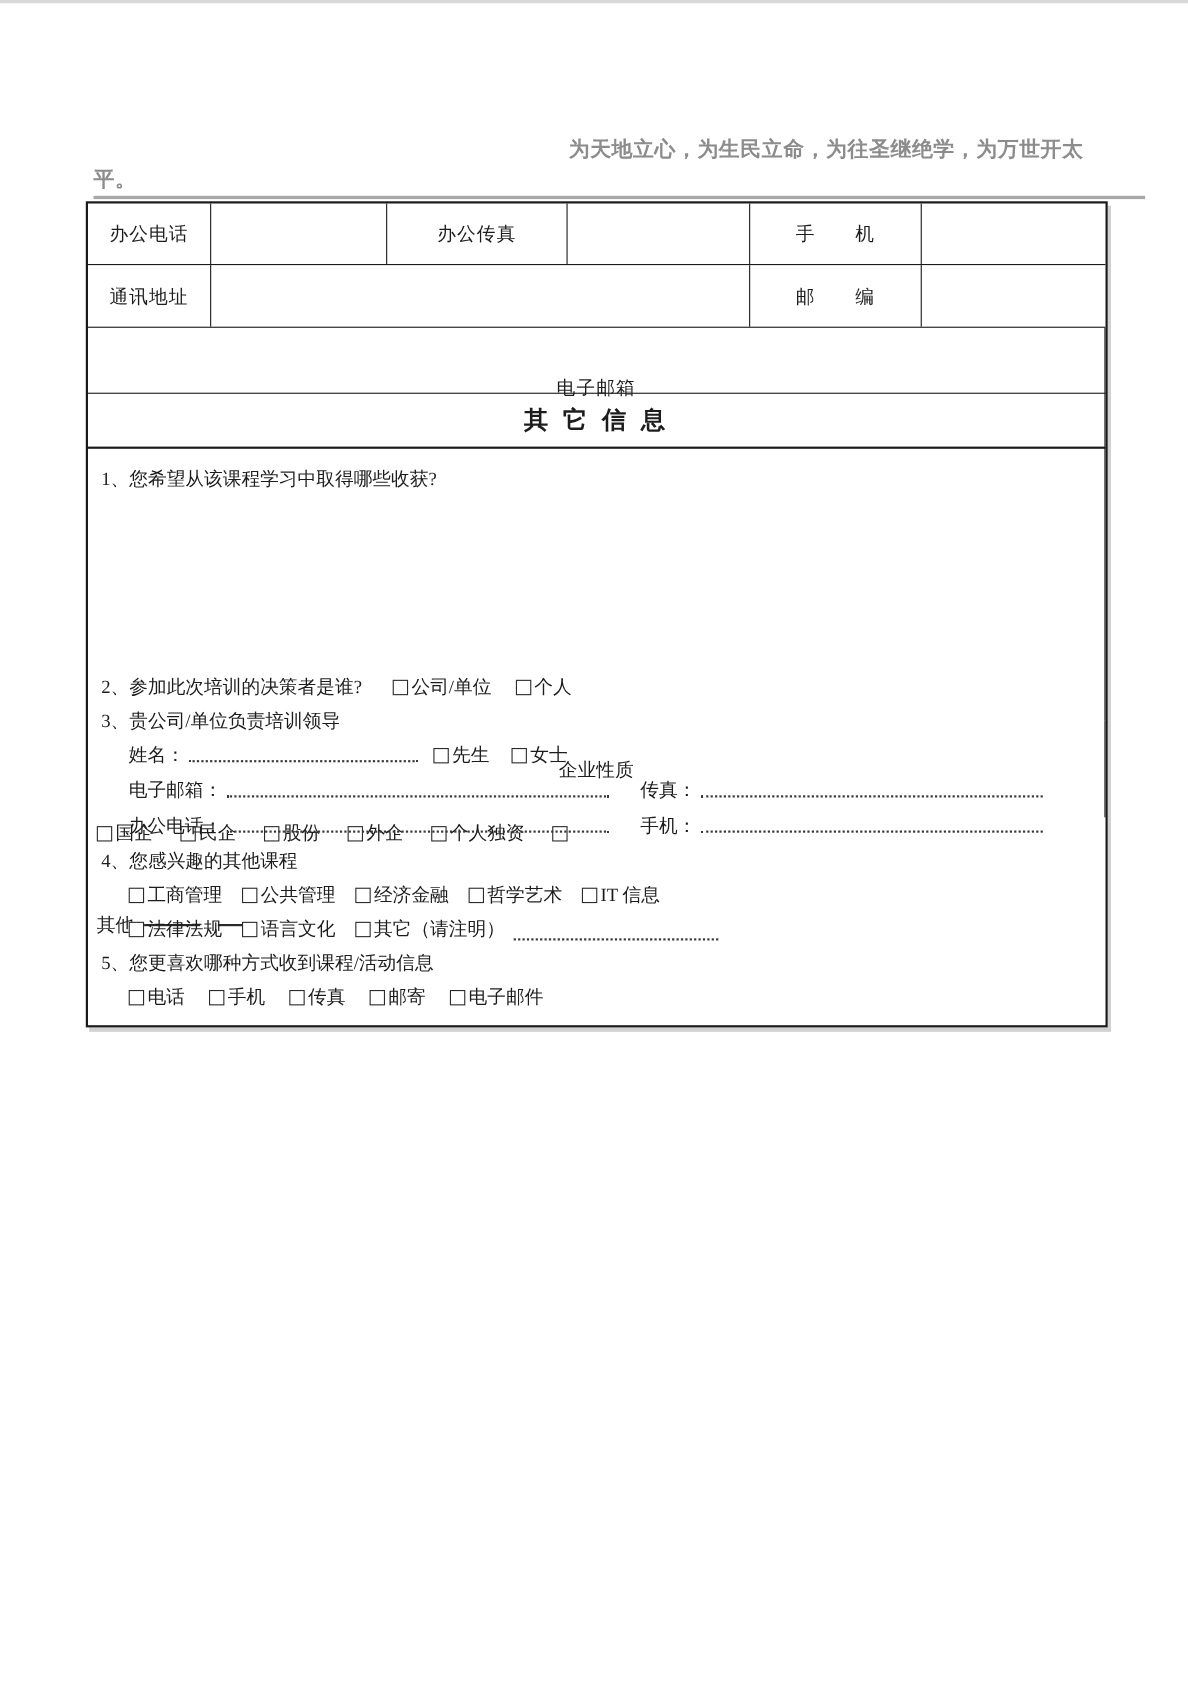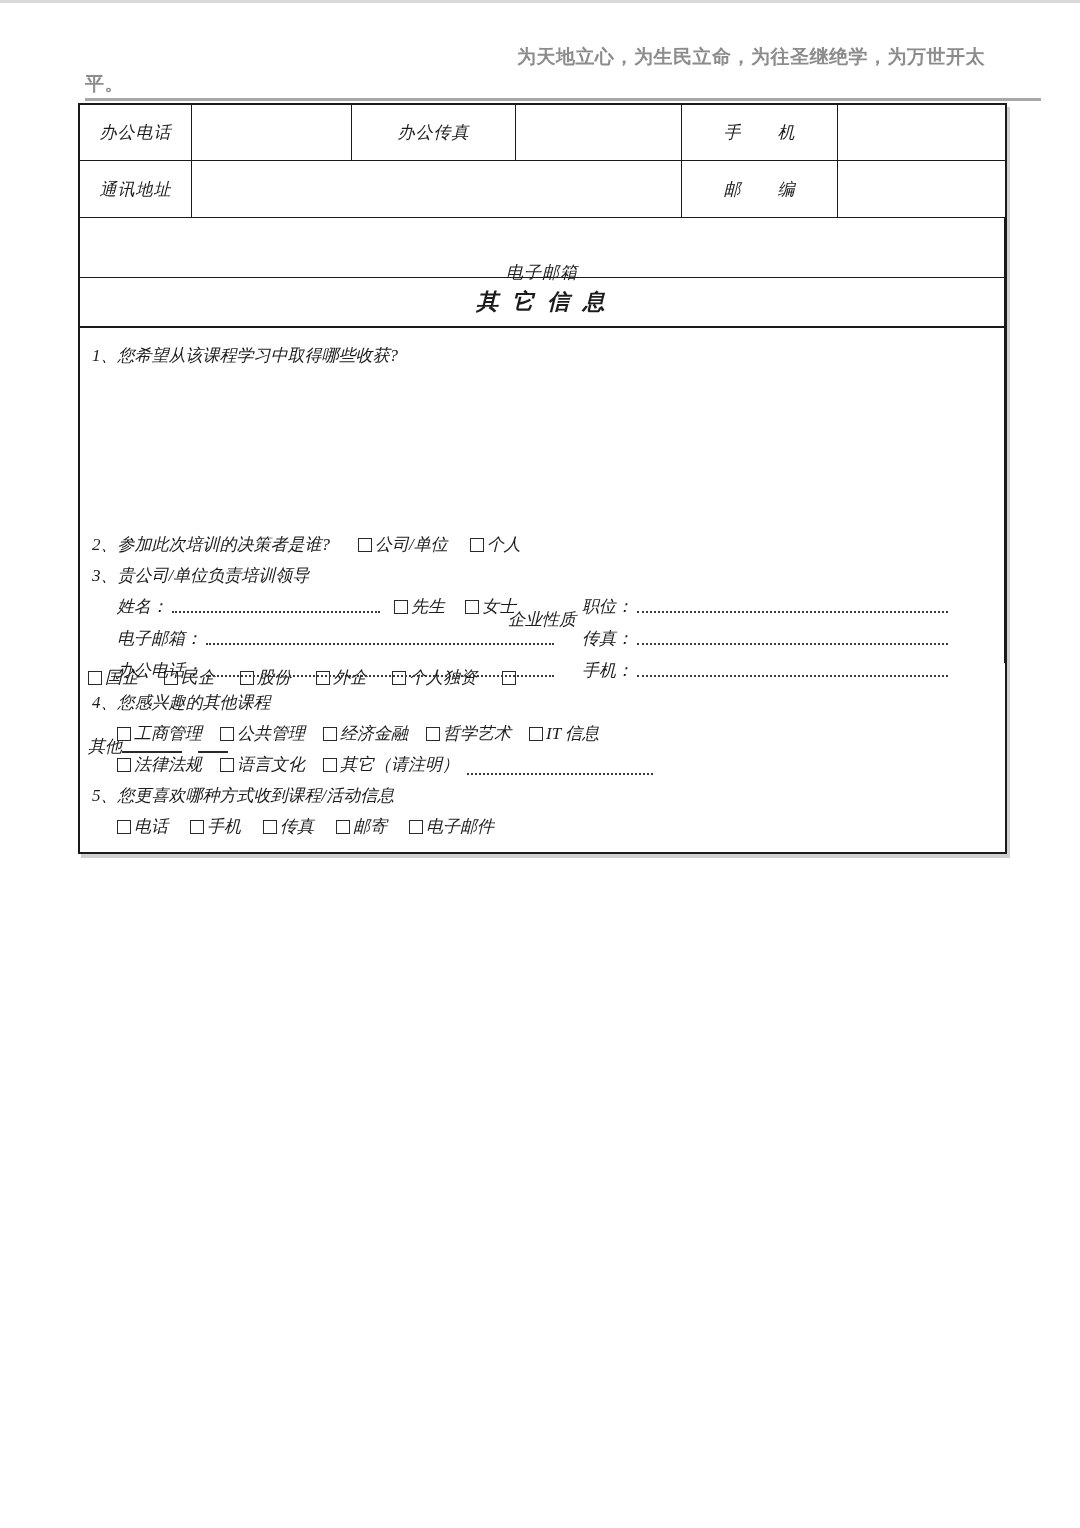--- a/index.html
+++ b/index.html
@@ -5,58 +5,57 @@
   * { margin:0; padding:0; box-sizing:border-box; }
   html,body { background:#ffffff; }
   body {
     width:1080px; height:1528px;
     font-family:"Liberation Serif","DejaVu Serif",serif;
     color:#1c1c1c;
     border-top:3px solid #d9d9d9;
     position:relative;
     overflow:hidden;
   }
-  .page { padding-top:40px; padding-left:78px; }
+  .page { padding-top:120px; padding-left:78px; }
 
   
   .motto {
     width:956px; margin-left:7px;
     font-family:"Liberation Sans","DejaVu Sans",sans-serif;
     font-weight:bold; font-size:19px; line-height:27px;
     color:#8c8c8c; letter-spacing:0.5px;
     border-bottom:3px solid #a8a8a8;
     padding-bottom:1px;
   }
   .motto .l1 { padding-left:432px; }
   .motto .l2 { }
 
   
   .form-table {
     width:929px; margin-top:2px;
     border:2px solid #1a1a1a;
     background:#fff;
     box-shadow:3px 4px 0 rgba(150,150,150,0.45);
     font-size:17px;
-    font-style:italic;
   }
   .trow { display:flex; border-bottom:1px solid #1a1a1a; }
   .trow:last-child { border-bottom:none; }
   .cell { border-right:1px solid #1a1a1a; display:flex; align-items:center; justify-content:center; }
   .cell:last-child { border-right:none;gap:44px; }
   .r1 { height:56px; } .r2 { height:57px; } .r3 { height:60px;flex-direction:column; }
   .lbl { letter-spacing:1px; }
 
   .section-row { height:50px; display:flex; align-items:center; justify-content:center;
     font-weight:bold; font-size:22px; letter-spacing:4px; border-bottom:2px solid #1a1a1a; }
 
   
   .ent-cell { flex:1; display:flex; flex-direction:column; justify-content:center;
     align-items:flex-start; padding:3px 8px; border-right:none; }
   .ent-line1 { display:flex; align-items:center; gap:25px; white-space:nowrap; }
-  .ent-line2 { display:flex; align-items:center; margin-top:2px; }
+  .ent-line2 { display:flex; align-items:flex-start; margin-top:16px; }
 
   
   .opt { display:inline-flex; align-items:center; white-space:nowrap; }
   .cb { width:14px; height:14px; border:1.5px solid #2a2a2a; display:inline-block;
     margin-right:3px; flex:0 0 auto; background:#fff; }
   .uline { display:inline-block; border-bottom:2px solid #2a2a2a; height:13px; }
 
   
   .big-cell { min-height:522px; padding:12px 12px 10px 12px; font-size:17px; }
   .line { line-height:31px; display:flex; align-items:center; }
@@ -171,24 +170,20 @@
           <span class="opt">
               <span class="cb"></span>
               <span>先生</span>
             </span>
           <span class="gap20"></span>
           <span class="opt">
               <span class="cb"></span>
               <span>女士</span>
             </span>
         </span>
-        <span class="q3right">
-          <span>职位：</span>
-          <span class="dots dots-rfill"></span>
-        </span>
       </div>
 
       <div class="q3row">
         <span class="q3left">
           <span>电子邮箱：</span>
           <span class="dots dots-lfill"></span>
         </span>
         <span class="q3right">
           <span>传真：</span>
           <span class="dots dots-rfill"></span>

